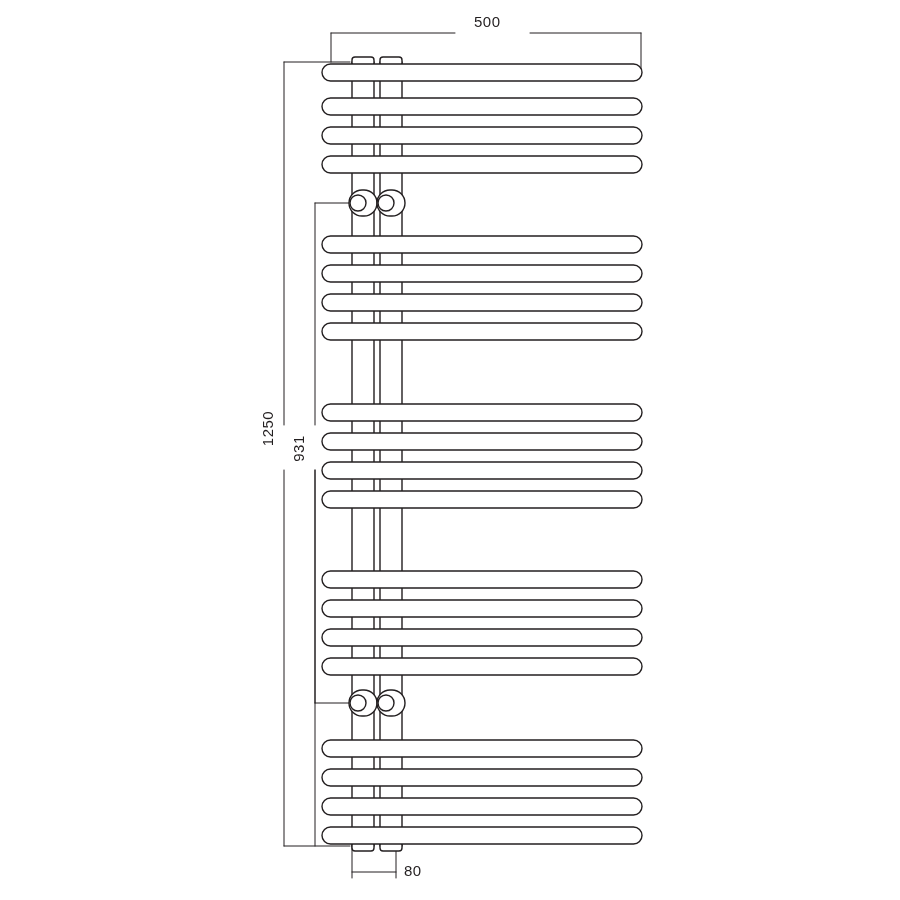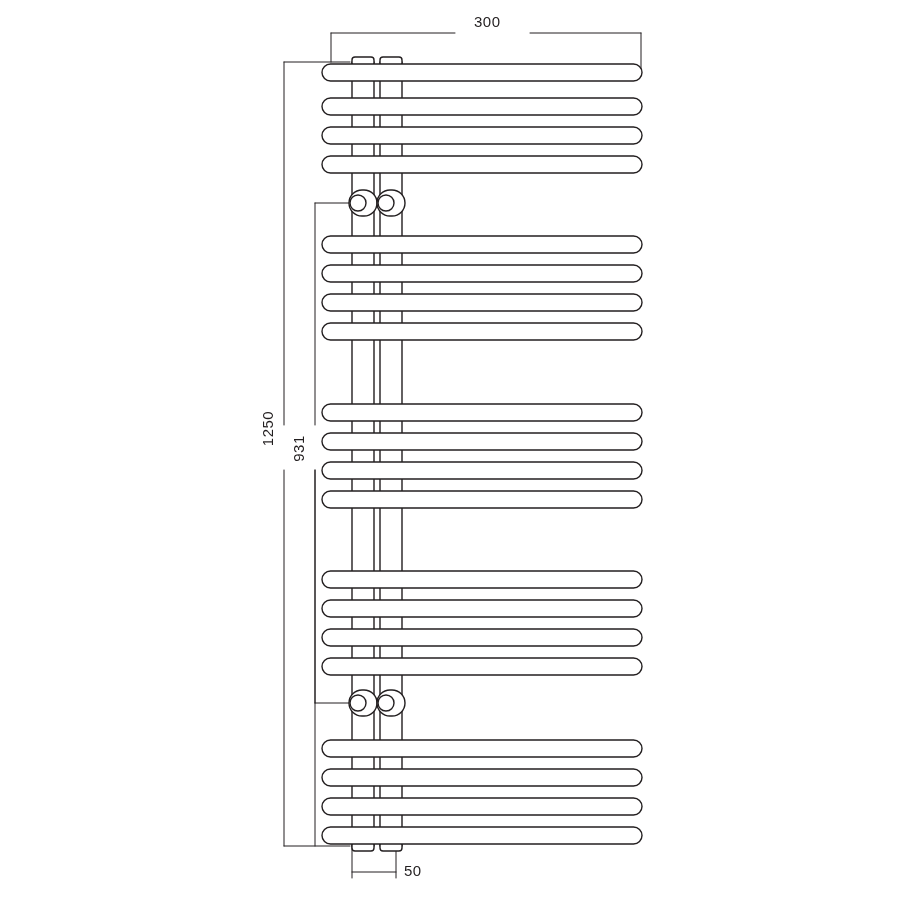--- a/index.html
+++ b/index.html
@@ -132,21 +132,21 @@
         <circle cx="358" cy="703" r="8"></circle>
       </g>
       <g fill="#ffffff">
         <rect x="377" y="690" width="28" height="26" rx="13"></rect>
         <circle cx="386" cy="703" r="8"></circle>
       </g>
 
     </g>
   </svg>
 
-  <div class="dimlabel" style="left:474px; top:13px;">300</div>
+  <div class="dimlabel" style="left:474px; top:13px;">500</div>
 
   <div class="dimlabel vert" style="left:250px; top:420px; transform:rotate(-90deg);">1250</div>
 
   <div class="dimlabel vert" style="left:285px; top:440px; transform:rotate(-90deg);">931</div>
 
-  <div class="dimlabel" style="left:404px; top:862px;">50</div>
+  <div class="dimlabel" style="left:404px; top:862px;">80</div>
 
 </div>
 
 </body></html>

